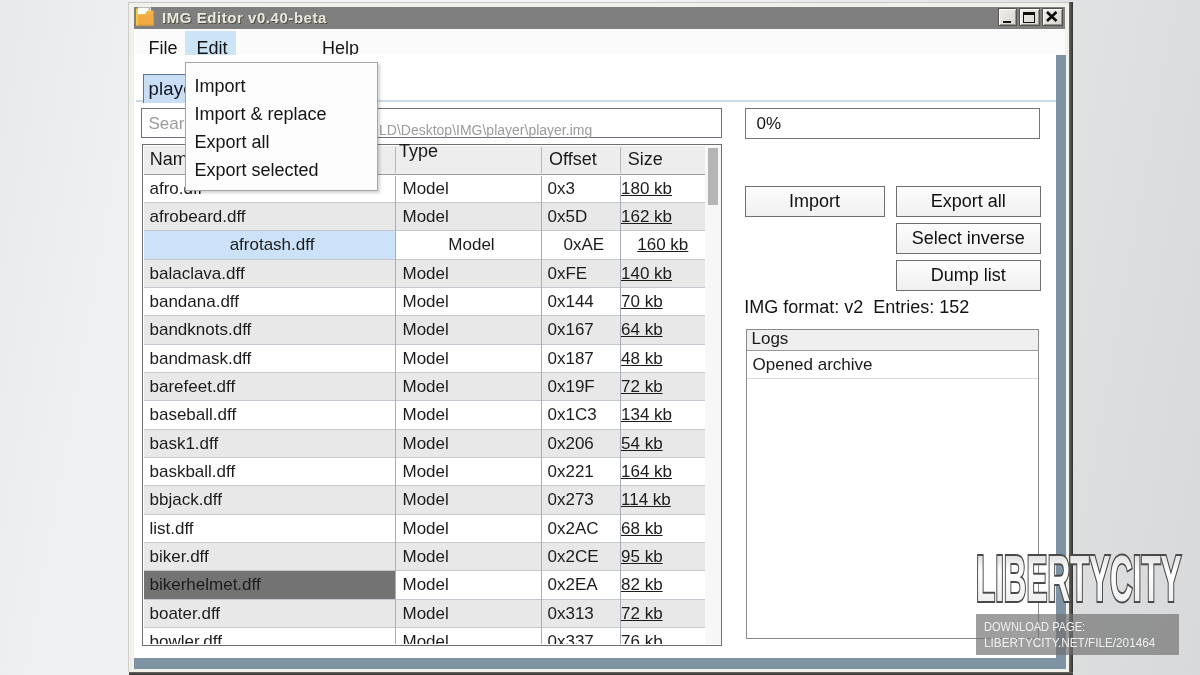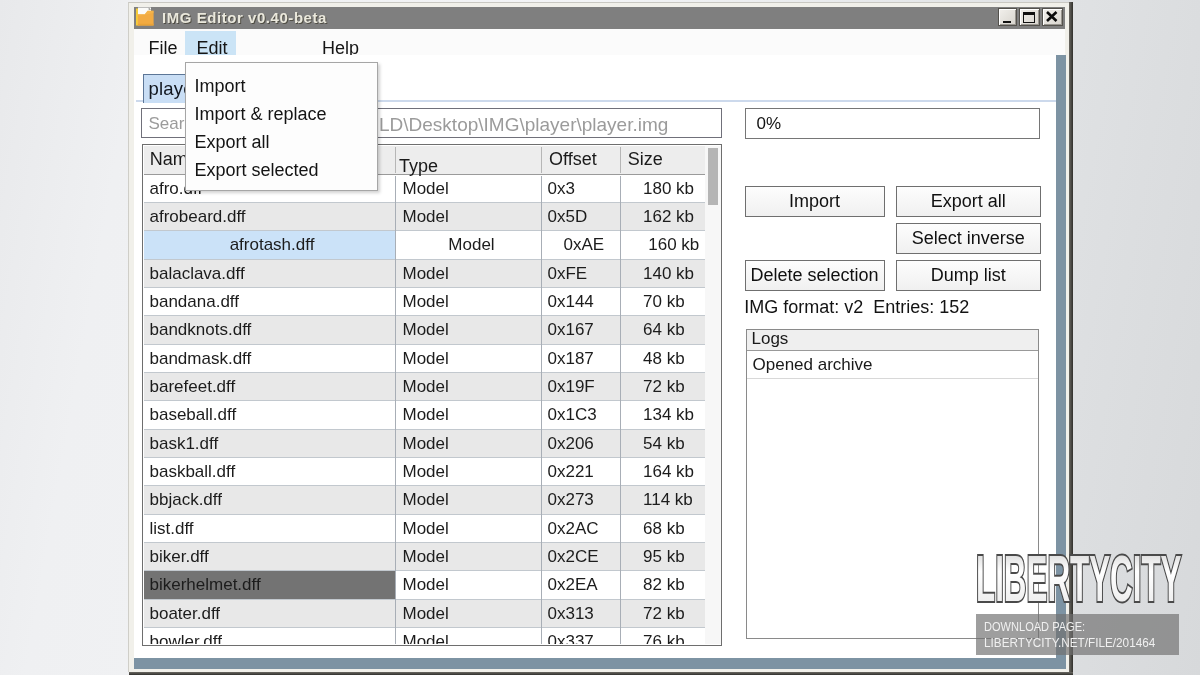--- a/index.html
+++ b/index.html
@@ -55,30 +55,30 @@
 
 <div class="abs" style="left:1056px;top:55px;width:10px;height:614px;background:#7d93a3;"></div>
 <div class="abs" style="left:134px;top:657.5px;width:932px;height:11.5px;background:#7d93a3;"></div>
 
 <div class="abs" style="left:136px;top:100.3px;width:920px;height:2.2px;background:#ccd9ec;"></div>
 <div class="abs" style="left:143px;top:73.5px;width:99px;height:29px;background:#c9def5;border:1.5px solid #5c7697;border-bottom:none;"></div>
 <div class="abs" style="left:148.5px;top:78px;font-size:18.5px;color:#10151d;letter-spacing:0.2px;">player.img</div>
 
 <div class="abs" style="left:141px;top:107.5px;width:580.5px;height:30px;background:#fff;border:1.5px solid #70707a;"></div>
 <div class="abs" style="left:148.5px;top:114px;font-size:17px;color:#9b9b9b;">Search...</div>
-<div class="abs" style="left:379px;top:114px;font-size:19px;color:#9b9b9b;">LD\Desktop\IMG\player\player.img</div>
+<div class="abs" style="left:379px;top:122px;font-size:14px;color:#9b9b9b;">LD\Desktop\IMG\player\player.img</div>
 
 <div class="abs" style="left:142px;top:144px;width:579.5px;height:501.5px;background:#fff;border:1.5px solid #6e6e6e;overflow:hidden;"></div>
 <div class="abs" style="left:143.5px;top:145.5px;width:576.5px;height:29px;background:#ededed;border-bottom:1.5px solid #9a9a9a;"></div>
 
 <div class="abs" style="left:394.5px;top:147px;width:1px;height:26px;background:#b6b6b6;"></div>
 <div class="abs" style="left:540.5px;top:147px;width:1px;height:26px;background:#b6b6b6;"></div>
 <div class="abs" style="left:620px;top:147px;width:1px;height:26px;background:#b6b6b6;"></div>
 <div class="abs" style="left:149.7px;top:148.5px;font-size:18px;color:#1a1a1a;">Name</div>
-<div class="abs" style="left:399px;top:156px;font-size:18px;color:#1a1a1a;">Type</div>
+<div class="abs" style="left:399px;top:141px;font-size:18px;color:#1a1a1a;">Type</div>
 <div class="abs" style="left:549px;top:148.5px;font-size:18px;color:#1a1a1a;">Offset</div>
 <div class="abs" style="left:627.7px;top:148.5px;font-size:18px;color:#1a1a1a;">Size</div>
 
 <div class="abs" style="left:143.5px;top:176px;width:561px;height:468px;overflow:hidden;">
 <div class="abs" style="left:0;top:-176px;width:561px;height:700px;">
 <div class="trow" style="top:174.5px;background:#ffffff;">
 <div class="c1" style="background:#ffffff;">afro.dff</div>
           <div class="c2">Model</div>
           <div class="c3">0x3</div>
           <div class="c4">180 kb</div>
@@ -189,21 +189,20 @@
 <div class="abs" style="left:704.5px;top:146px;width:16px;height:498px;background:#f7f7f7;"></div>
 <div class="abs" style="left:707.5px;top:148px;width:10px;height:56.5px;background:#b5b5b5;"></div>
 
 <div class="abs" style="left:745px;top:108px;width:295px;height:30.5px;background:#fff;border:1.5px solid #767676;"></div>
 <div class="abs" style="left:756.5px;top:113.5px;font-size:17px;color:#111;">0%</div>
 
 
 <div class="abs btn" style="left:744.5px;top:185.5px;width:140px;height:31px;">Import</div>
 <div class="abs btn" style="left:896px;top:185.5px;width:144.5px;height:31px;">Export all</div>
 <div class="abs btn" style="left:896px;top:222.5px;width:144.5px;height:31px;">Select inverse</div>
-<div class="abs btn" style="left:744.5px;top:259.5px;width:140px;height:31px;">Delete selection</div>
 <div class="abs btn" style="left:896px;top:259.5px;width:144.5px;height:31px;">Dump list</div>
 
 <div class="abs" style="left:744.2px;top:297px;font-size:18px;color:#131313;">IMG format: v2&nbsp; Entries: 152</div>
 
 <div class="abs" style="left:745.5px;top:328.5px;width:293.5px;height:310.5px;background:#fff;border:1.5px solid #8a8a8a;"></div>
 <div class="abs" style="left:747px;top:330px;width:290.5px;height:21px;background:#efefef;border-bottom:1.5px solid #999;"></div>
 <div class="abs" style="left:751.5px;top:329px;font-size:17px;color:#1a1a1a;">Logs</div>
 <div class="abs" style="left:752.5px;top:354.5px;font-size:17px;color:#1a1a1a;">Opened archive</div>
 <div class="abs" style="left:747px;top:377.5px;width:290.5px;height:1px;background:#d8d8d8;"></div>
 
@@ -229,15 +228,15 @@
 <div class="abs" style="left:983.5px;top:618.5px;font-size:13px;color:#f0f0f0;transform:scaleX(0.85);transform-origin:0 0;white-space:nowrap;">DOWNLOAD PAGE:</div>
 <div class="abs" style="left:983.5px;top:635px;font-size:13.5px;color:#f0f0f0;transform:scaleX(0.87);transform-origin:0 0;white-space:nowrap;">LIBERTYCITY.NET/FILE/201464</div>
 
 </div>
 <style>
 .trow { position:absolute; left:0; width:561px; height:28.35px; border-bottom:1px solid #c2c8ce; }
 .trow div { position:absolute; top:0; height:27.35px; line-height:27.35px; font-size:17px; color:#1c1c1c; white-space:nowrap; overflow:hidden; }
 .c1 { left:0px; width:251px; padding-left:6px; }
 .c2 { left:251px; width:146px; padding-left:8px; }
 .c3 { left:397px; width:79.5px; padding-left:7px; }
-.c4 { left:476.5px; width:84.5px; padding-left:23px; }
+.c4 { left:476.5px; width:84.5px; padding-left:1px;text-decoration:underline; }
 .btn { background:linear-gradient(to bottom,#fdfdfd,#f0f0f0); border:1.5px solid #6f6f6f; text-align:center; font-size:18px; color:#101010; line-height:28px; }
 </style>
 
 </body></html>

